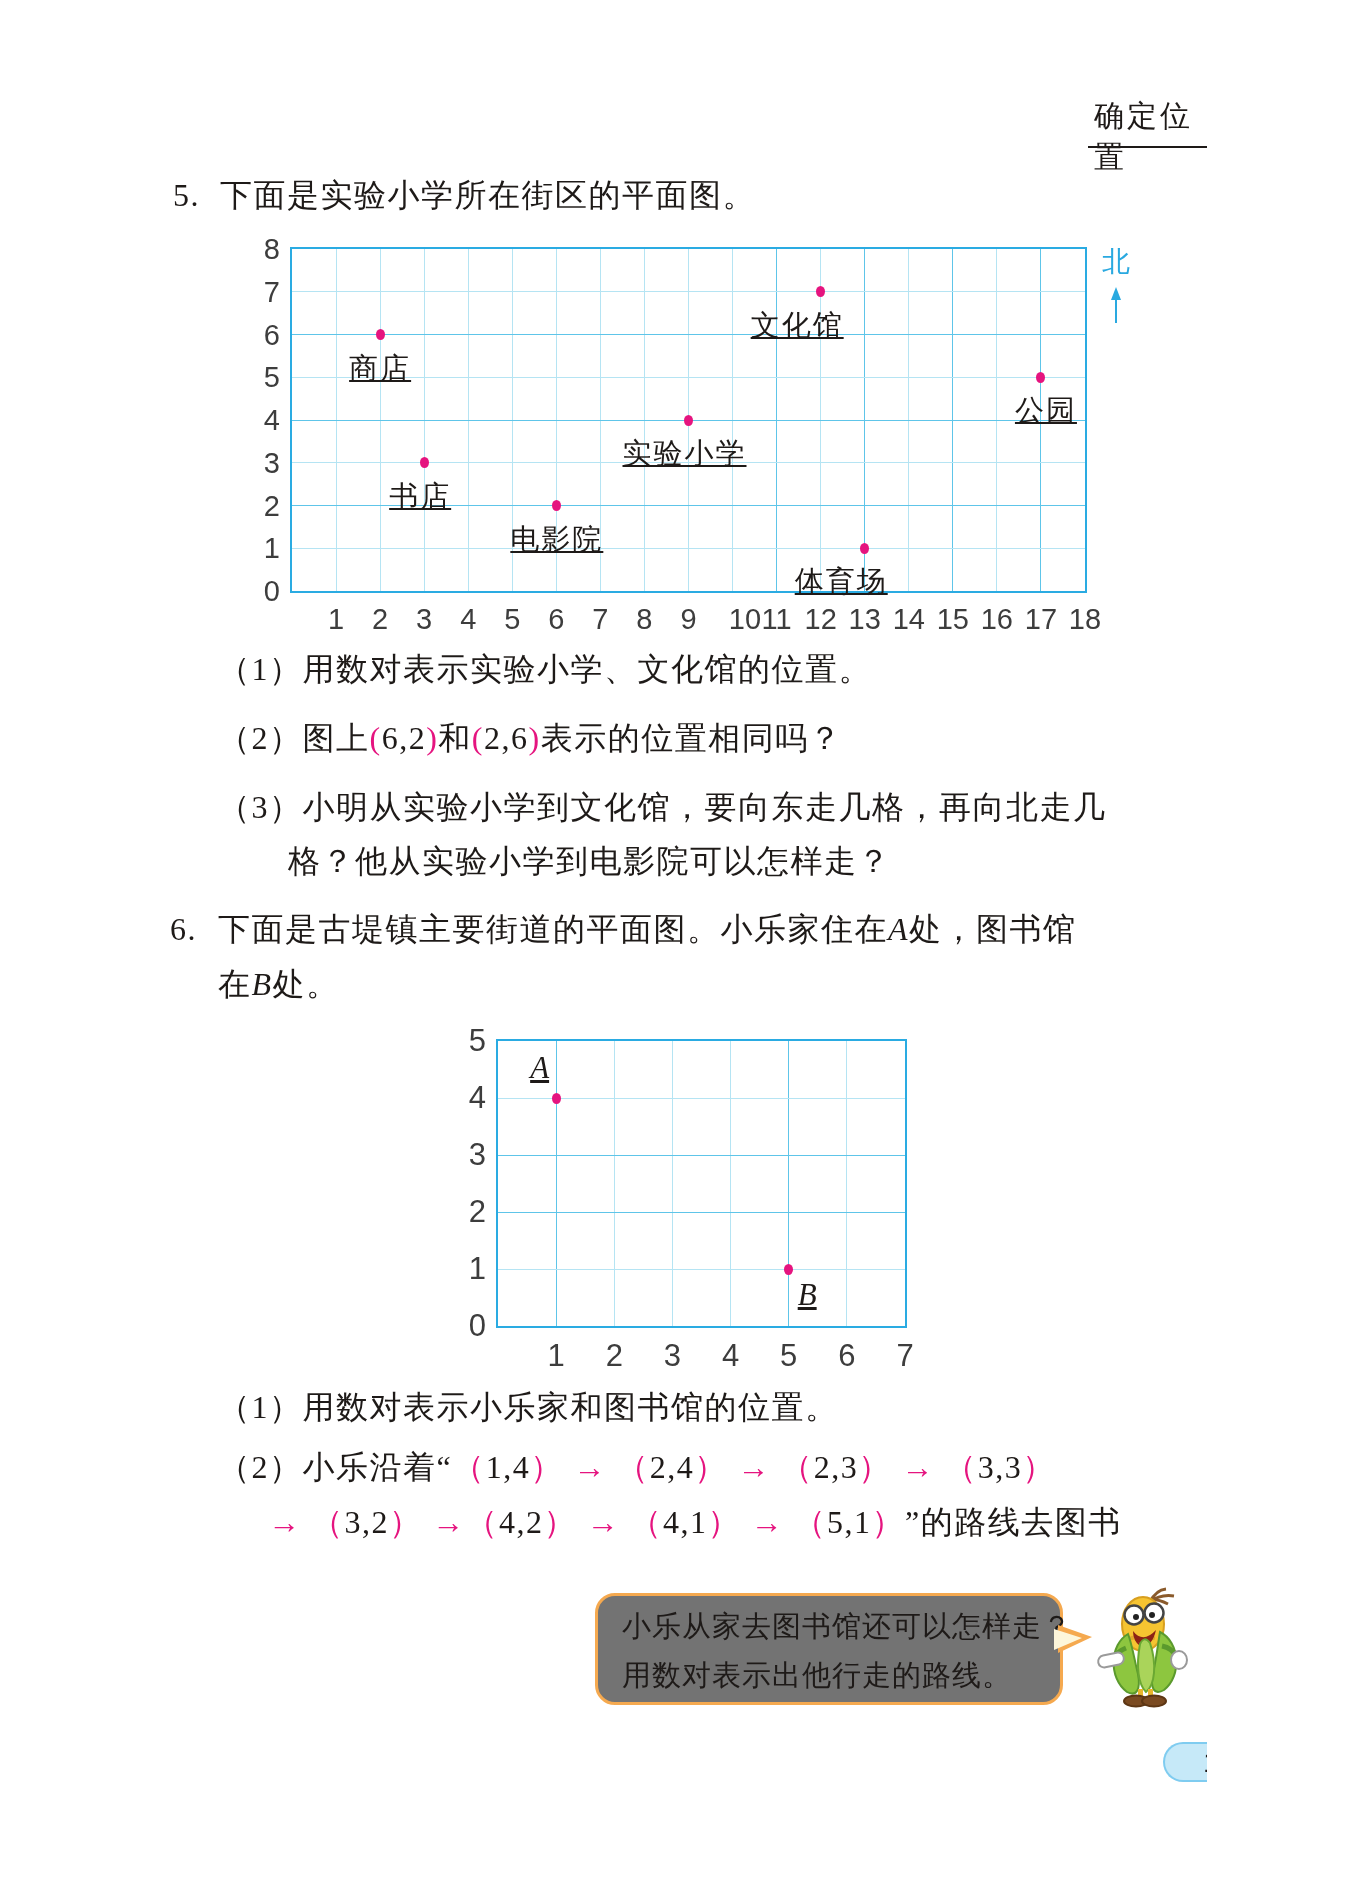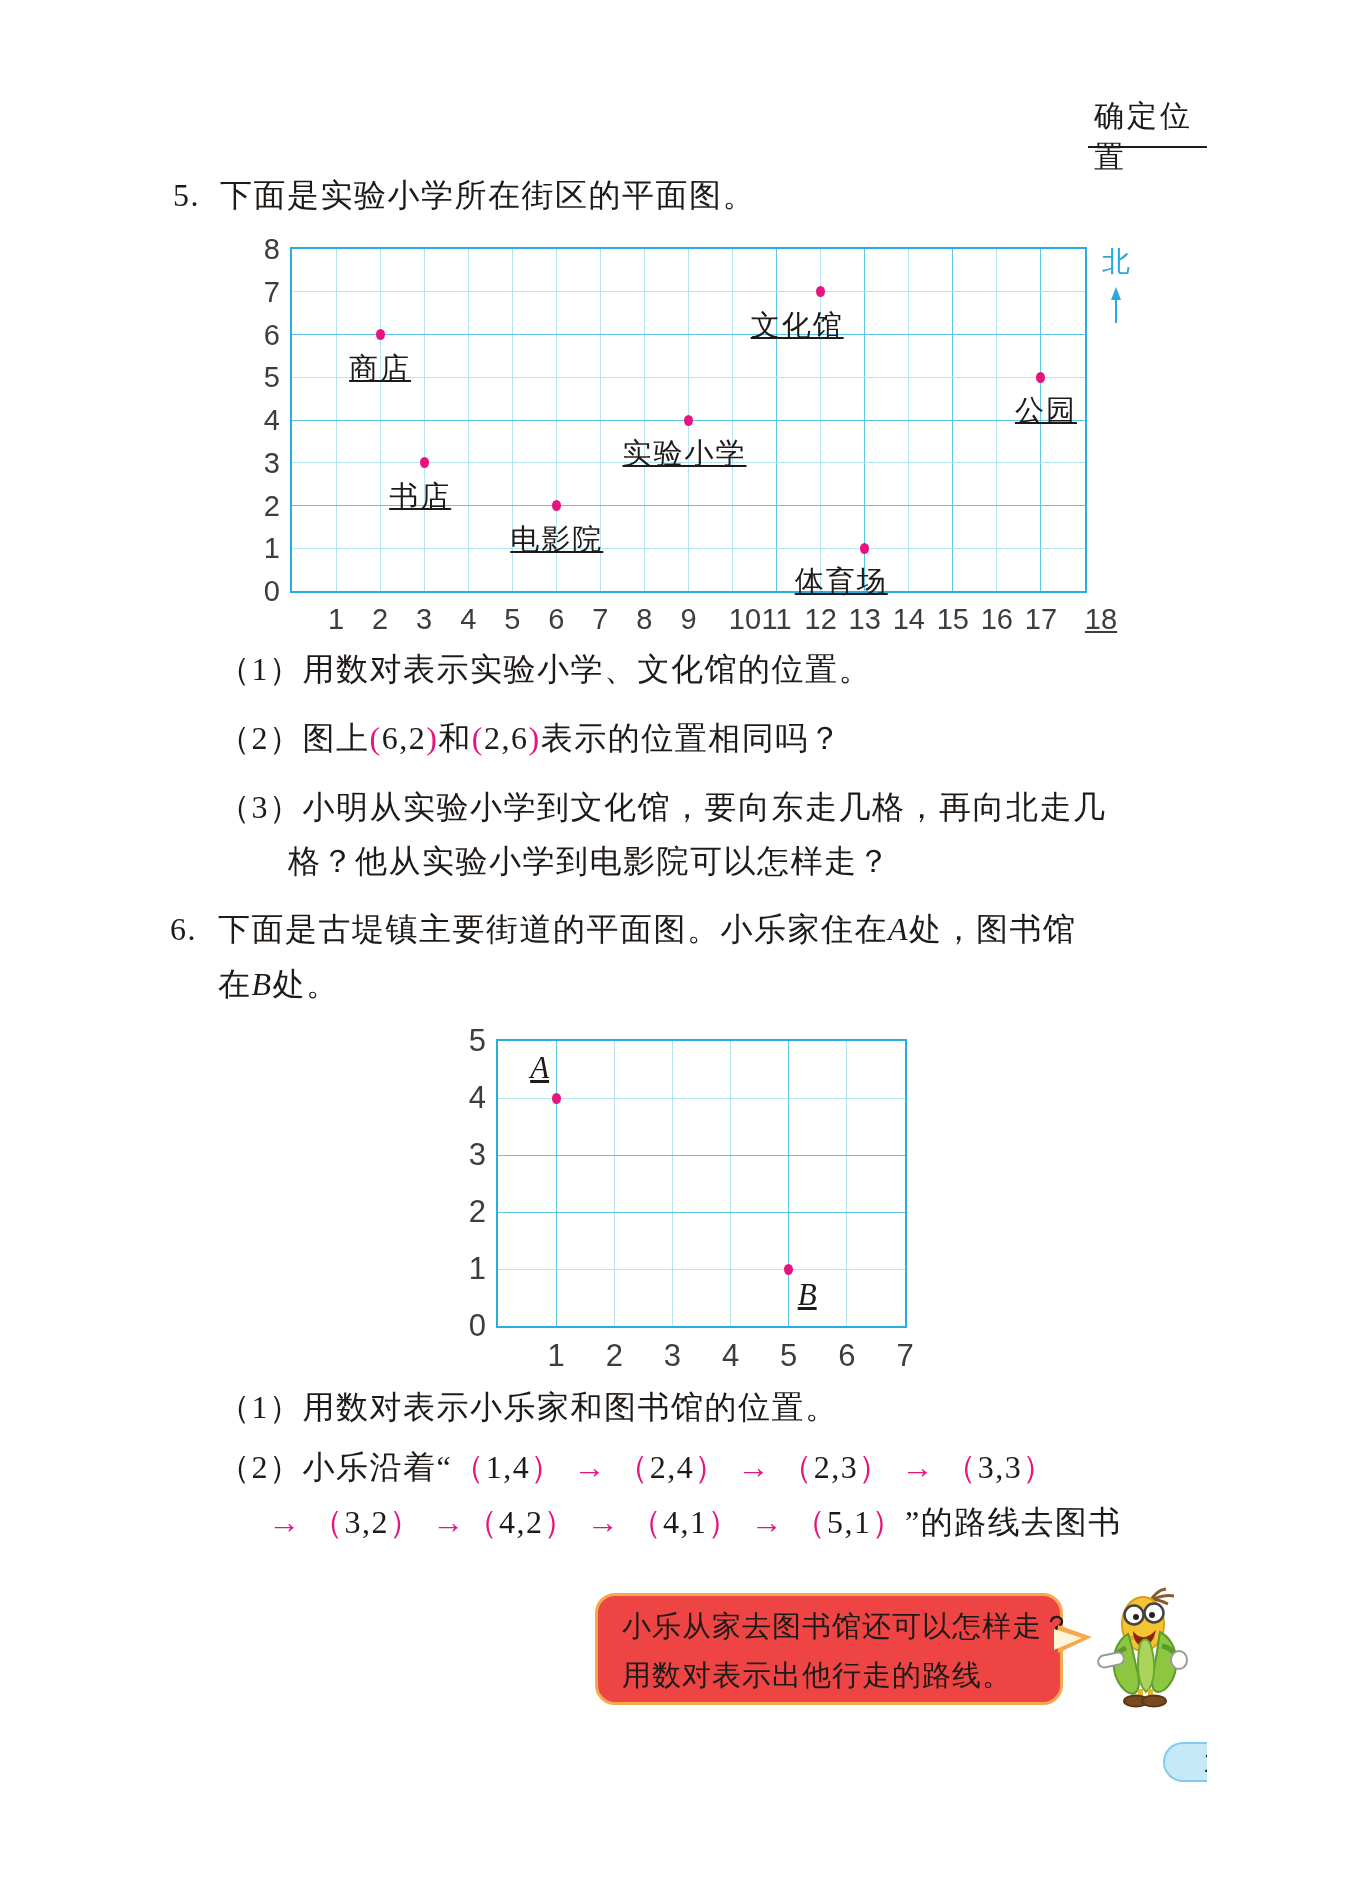--- a/index.html
+++ b/index.html
@@ -27,21 +27,21 @@
 
   .north{position:absolute;left:1096px;top:243px;width:40px;text-align:center;}
   .north-char{font-size:28px;color:#2aa9e0;letter-spacing:0;}
   .north svg{display:block;margin:6px auto 0 auto;}
 
   .seg-k{color:#1e1a18;}
   .seg-p{color:#e5147f;}
   .seg-i{font-style:italic;font-family:"Liberation Serif",serif;}
 
   .bubble{position:absolute;left:595px;top:1593px;width:468px;height:112px;
-          background:#ef4444;border:3px solid #f5a94f;border-radius:20px;box-sizing:border-box;
+          background:#737373;border:3px solid #f5a94f;border-radius:20px;box-sizing:border-box;
           padding:6px 0 0 24px;}
   .bubble .bl{font-size:29px;line-height:49px;letter-spacing:1px;white-space:nowrap;}
   .bubble-tail-border{position:absolute;left:1058px;top:1625px;width:0;height:0;
           border-top:12px solid transparent;border-bottom:16px solid transparent;border-left:34px solid #f5a94f;}
   .bubble-tail-fill{position:absolute;left:1054px;top:1629px;width:0;height:0;
           border-top:9px solid transparent;border-bottom:12px solid transparent;border-left:28px solid #fdf6da;}
 
   .pill{position:absolute;left:1163px;top:1742px;width:190px;height:40px;box-sizing:border-box;
         background:#c6e9f8;border:2px solid #7fccf0;border-right:none;border-radius:22px 0 0 22px;}
   .pill span{display:block;padding-left:38px;line-height:36px;font-size:30px;
@@ -102,21 +102,21 @@
       <div class="tick tx" style="left: 330.444px;">8</div>
       <div class="tick tx" style="left: 374.5px;">9</div>
       <div class="tick tx" style="left: 431px;">10</div>
       <div class="tick tx" style="left: 462.611px;">11</div>
       <div class="tick tx" style="left: 506.667px;">12</div>
       <div class="tick tx" style="left: 550.722px;">13</div>
       <div class="tick tx" style="left: 594.778px;">14</div>
       <div class="tick tx" style="left: 638.833px;">15</div>
       <div class="tick tx" style="left: 682.889px;">16</div>
       <div class="tick tx" style="left: 726.944px;">17</div>
-      <div class="tick tx" style="left: 787px; text-decoration: underline;">18</div>
+      <div class="tick tx" style="left: 771px;">18</div>
       <div class="dot" style="left: 83.6111px; top: 80px;"></div>
       <div class="pt" style="left: 57.1111px; top: 99.5px;">商店</div>
       <div class="dot" style="left: 127.667px; top: 208.25px;"></div>
       <div class="pt" style="left: 97.1667px; top: 227.75px;">书店</div>
       <div class="dot" style="left: 259.833px; top: 251px;"></div>
       <div class="pt" style="left: 218.333px; top: 270.5px;">电影院</div>
       <div class="dot" style="left: 392px; top: 165.5px;"></div>
       <div class="pt" style="left: 330.5px; top: 185px;">实验小学</div>
       <div class="dot" style="left: 524.167px; top: 37.25px;"></div>
       <div class="pt" style="left: 458.667px; top: 56.75px;">文化馆</div>

